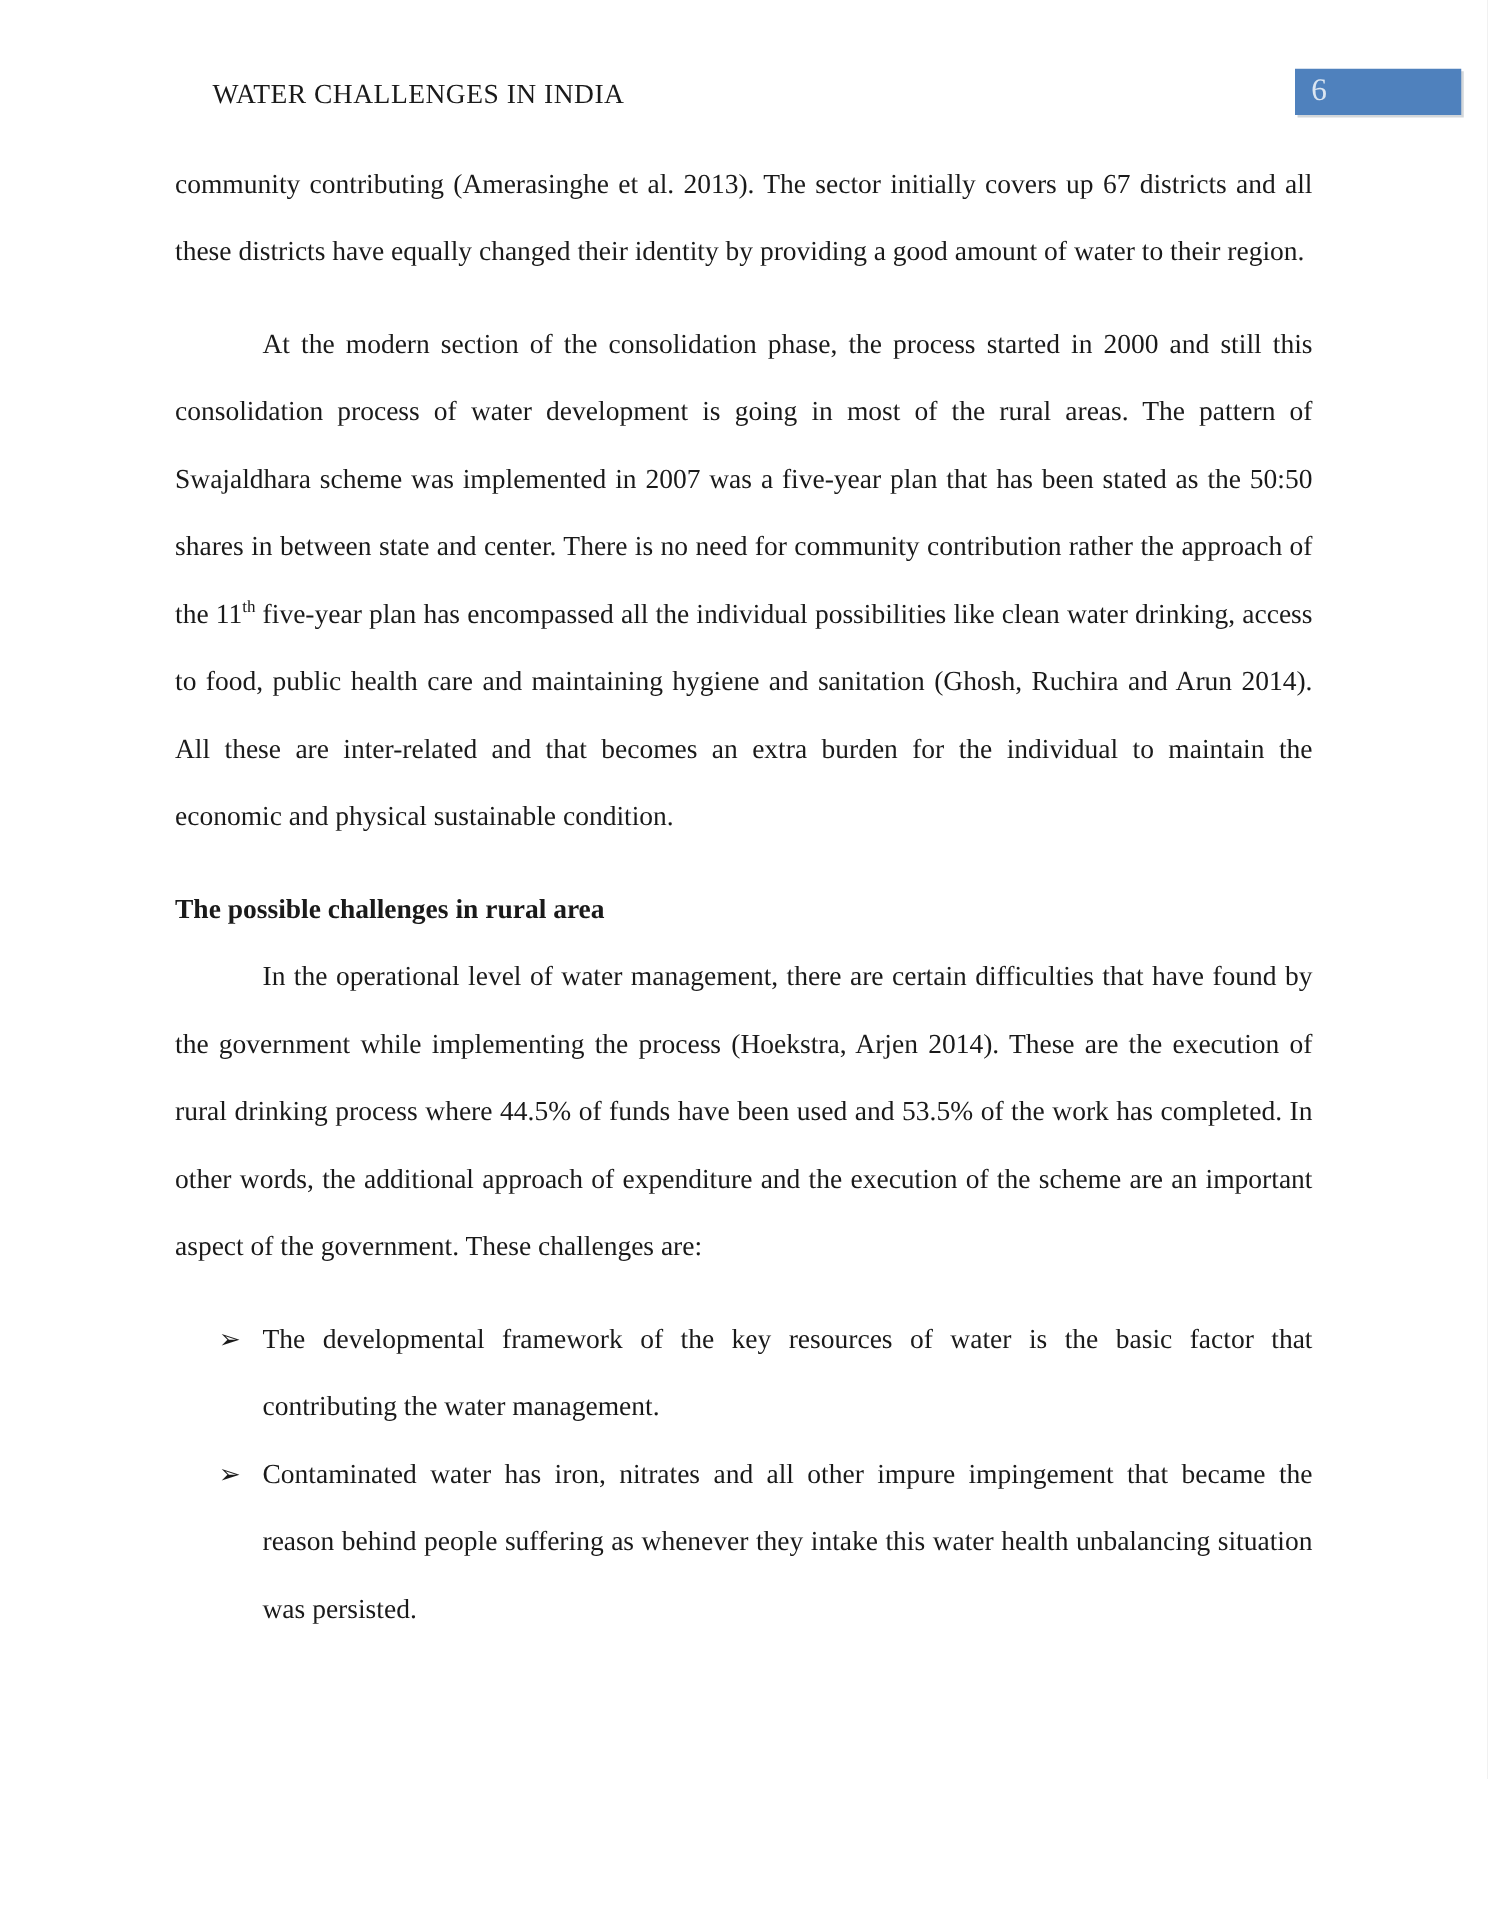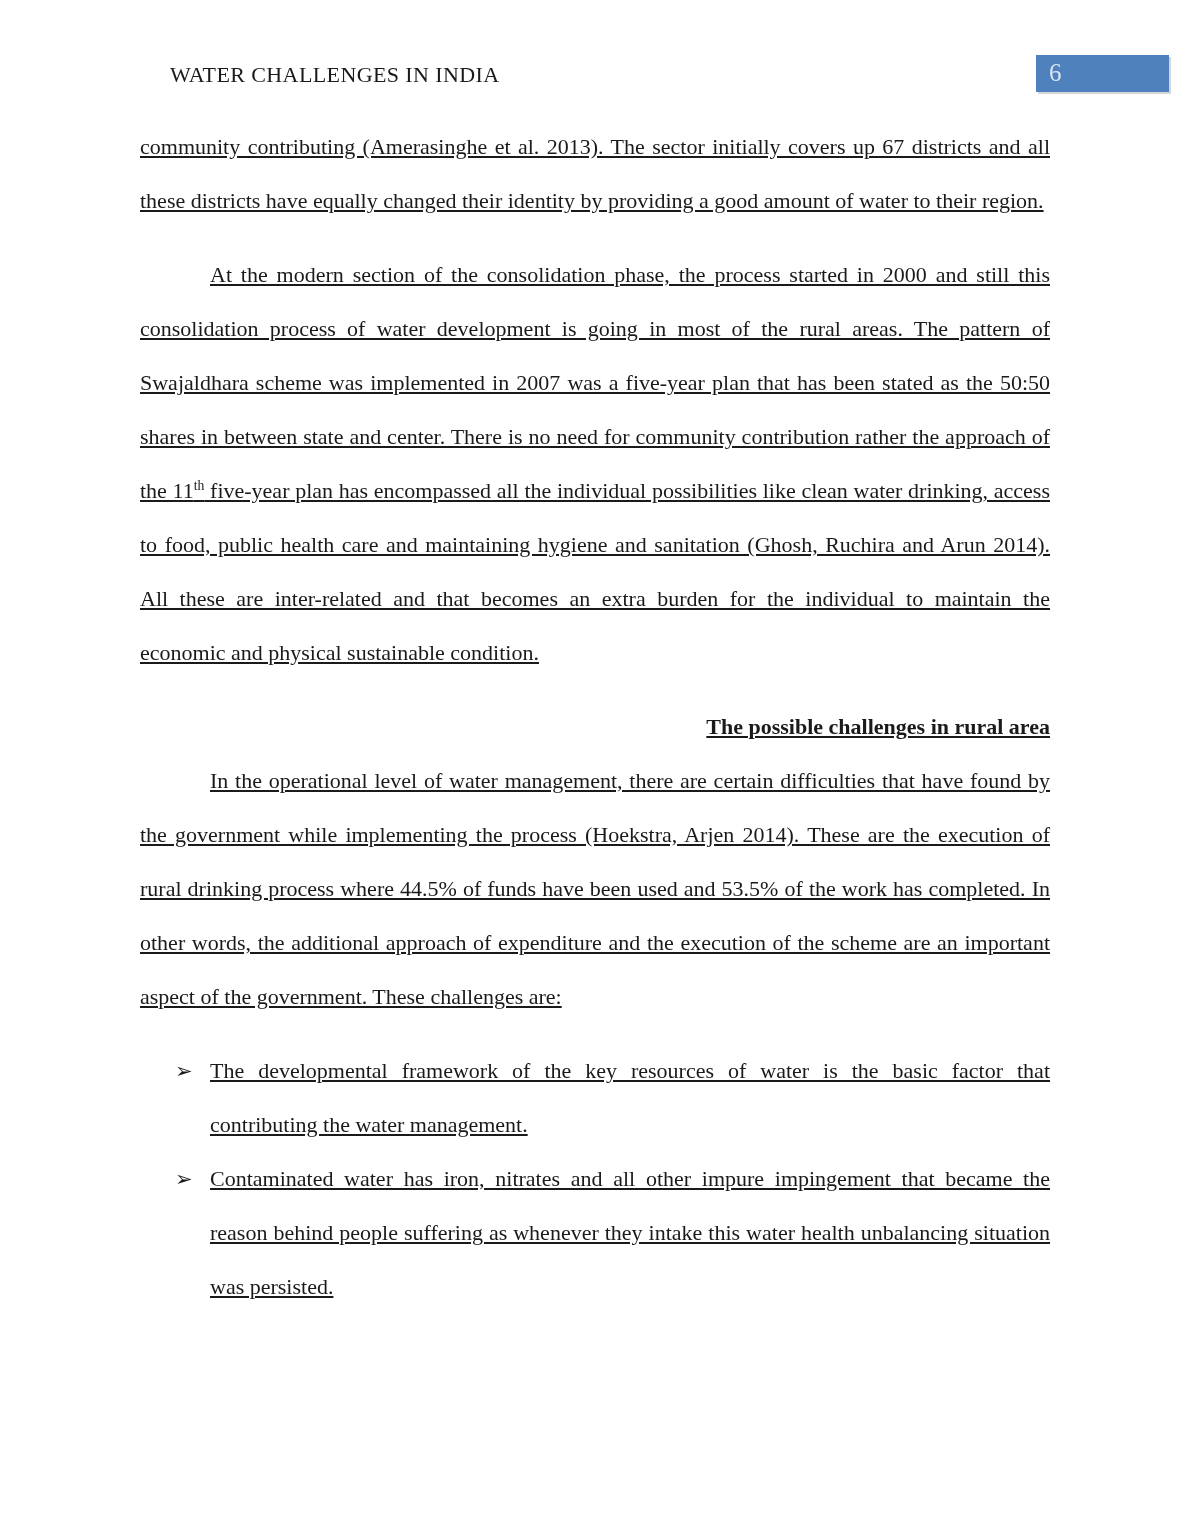--- a/index.html
+++ b/index.html
@@ -44,34 +44,33 @@
     color: #dbe5f1;
   }
   .content {
     position: absolute;
     left: 140px;
     top: 120px;
     width: 910px;
     font-size: 22px;
     line-height: 54px;
     text-align: justify;
-    text-decoration: underline;
   }
   .content p {
     margin: 0 0 20px 0;
   }
   .content p.indent {
     text-indent: 70px;
   }
   .section-heading {
     font-size: 22px;
     font-weight: bold;
     line-height: 54px;
     margin: 0;
-    text-align: right;
+    text-align: left;
   }
   sup.ordinal {
     font-size: 0.62em;
     line-height: 0;
     vertical-align: super;
   }
   ul.challenge-list {
     list-style: none;
     margin: 0;
     padding: 0;

